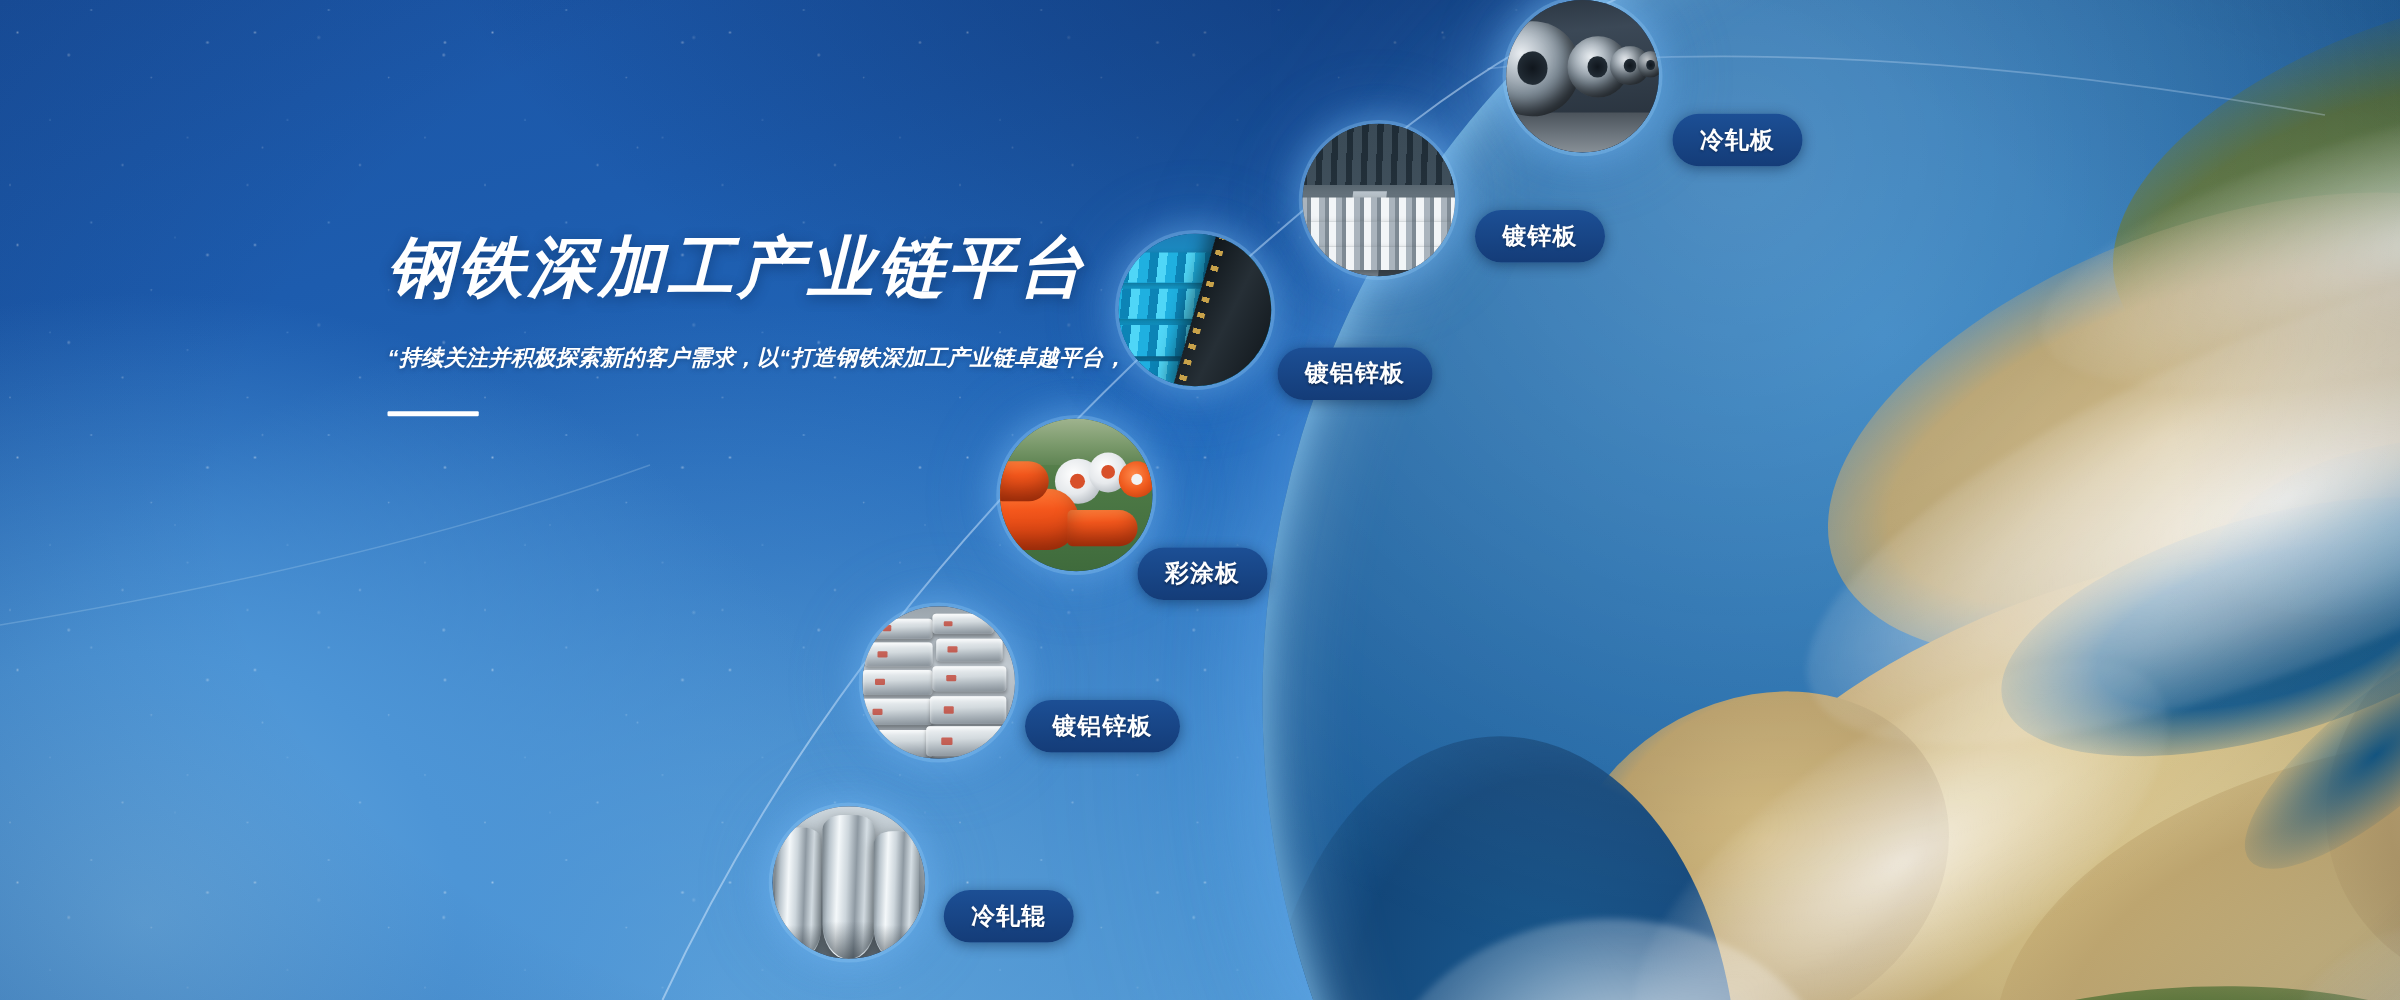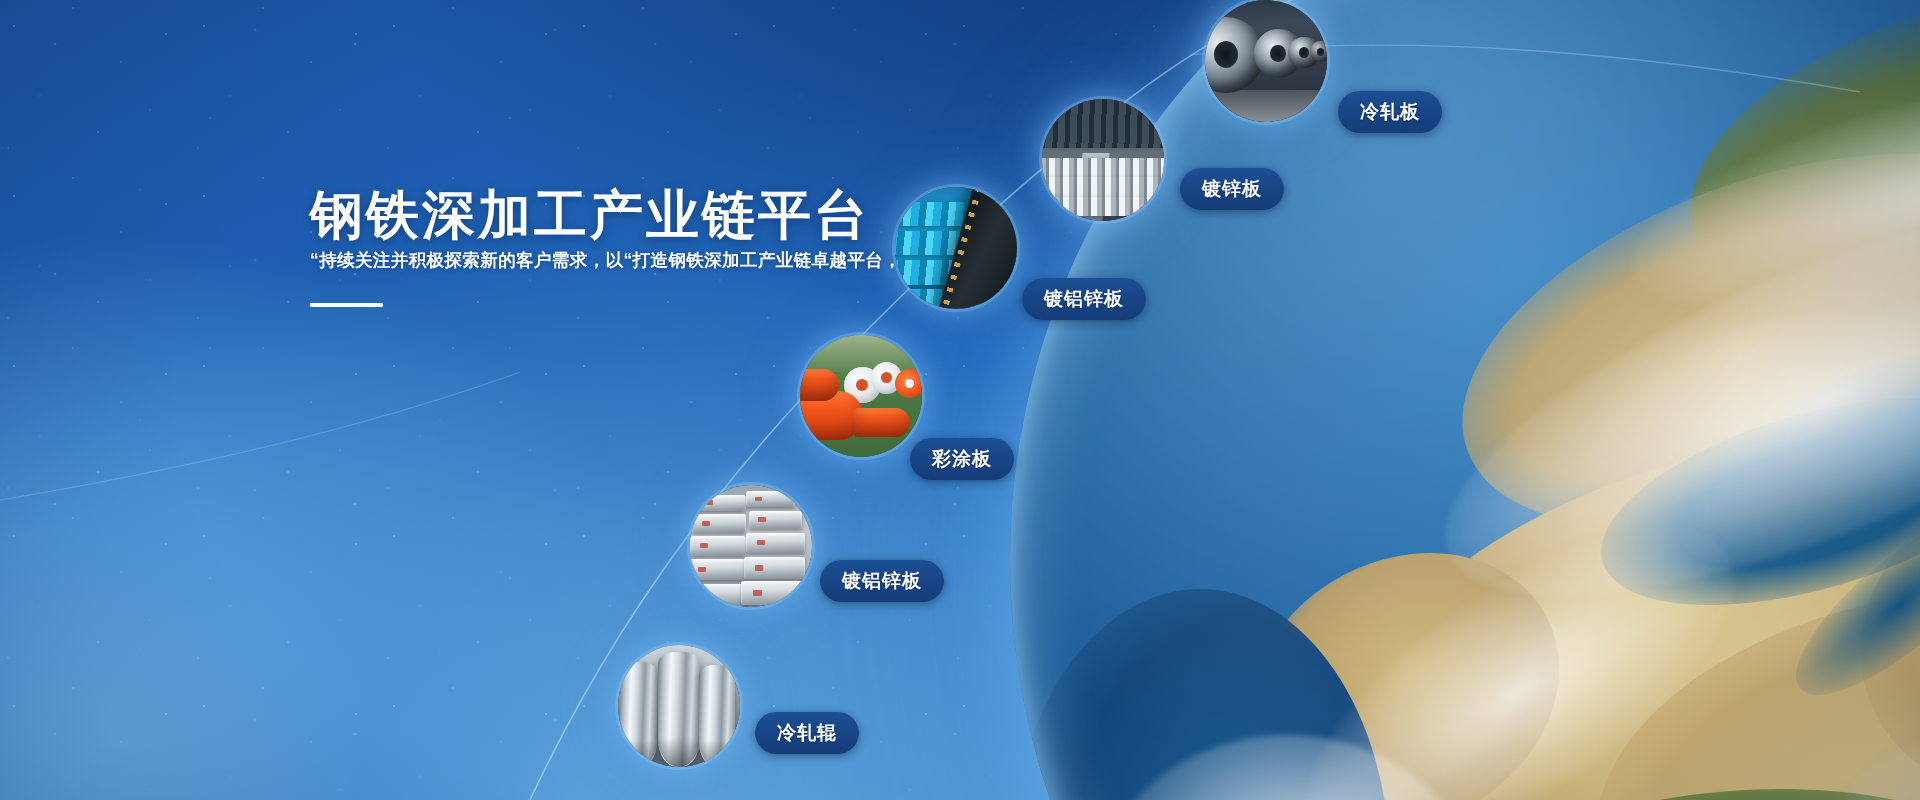--- a/index.html
+++ b/index.html
@@ -189,30 +189,31 @@
     box-shadow:0 2px 10px rgba(3,22,54,.45);
     color:#ffffff;
     font-size:19px;
     font-weight:bold;
     letter-spacing:1px;
     white-space:nowrap;
     text-shadow:0 1px 2px rgba(0,0,0,.35);
   }
 
   
-  .copy{ position:absolute; left:310px; top:185px; width:640px; }
+  .copy{ position:absolute; left:310px; top:185px; width:640px;font-style:italic; }
   .title{
     color:#ffffff;
     font-size:53px;
     font-weight:bold;
     letter-spacing:3px;
     line-height:1.12;
     text-shadow:0 2px 10px rgba(4,30,70,.45);
   }
   .subtitle{
+    margin-top:26px;
     color:#ffffff;
     font-size:17.5px;
     font-weight:bold;
     line-height:1.85;
     letter-spacing:.4px;
     text-shadow:0 1px 4px rgba(4,30,70,.40);
   }
   .rule{
     margin-top:26px;
     width:73px; height:4px;

